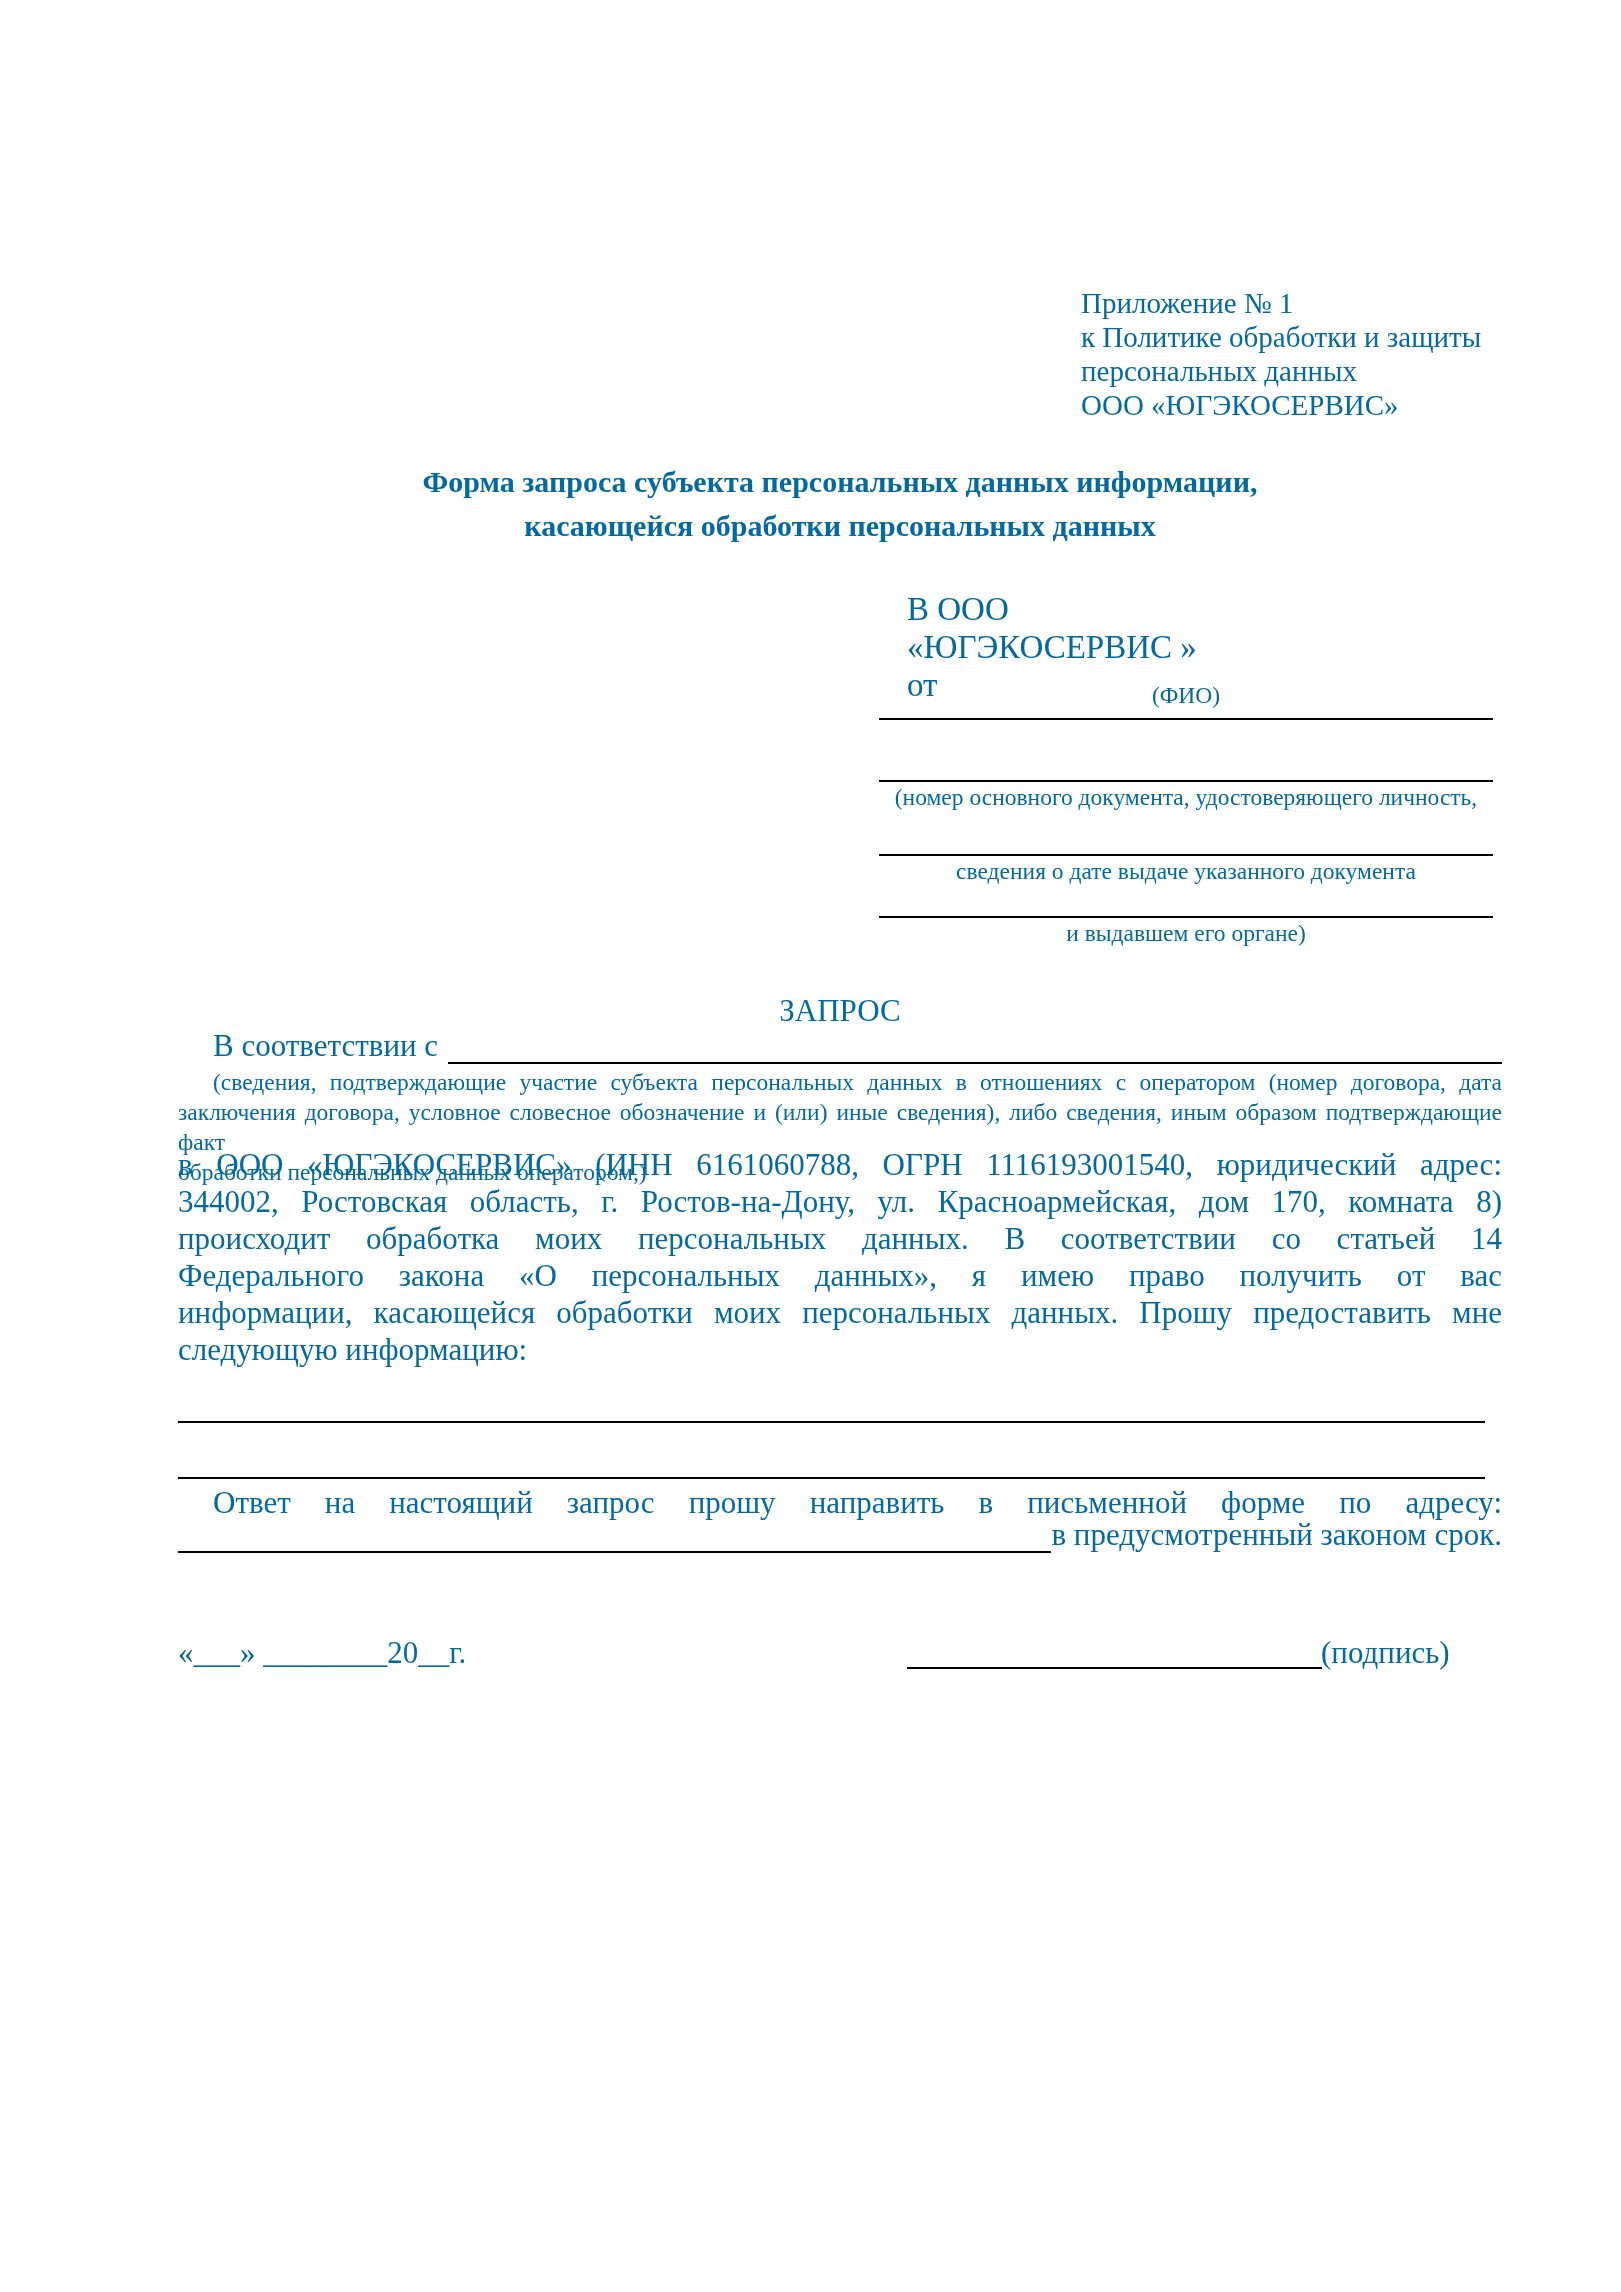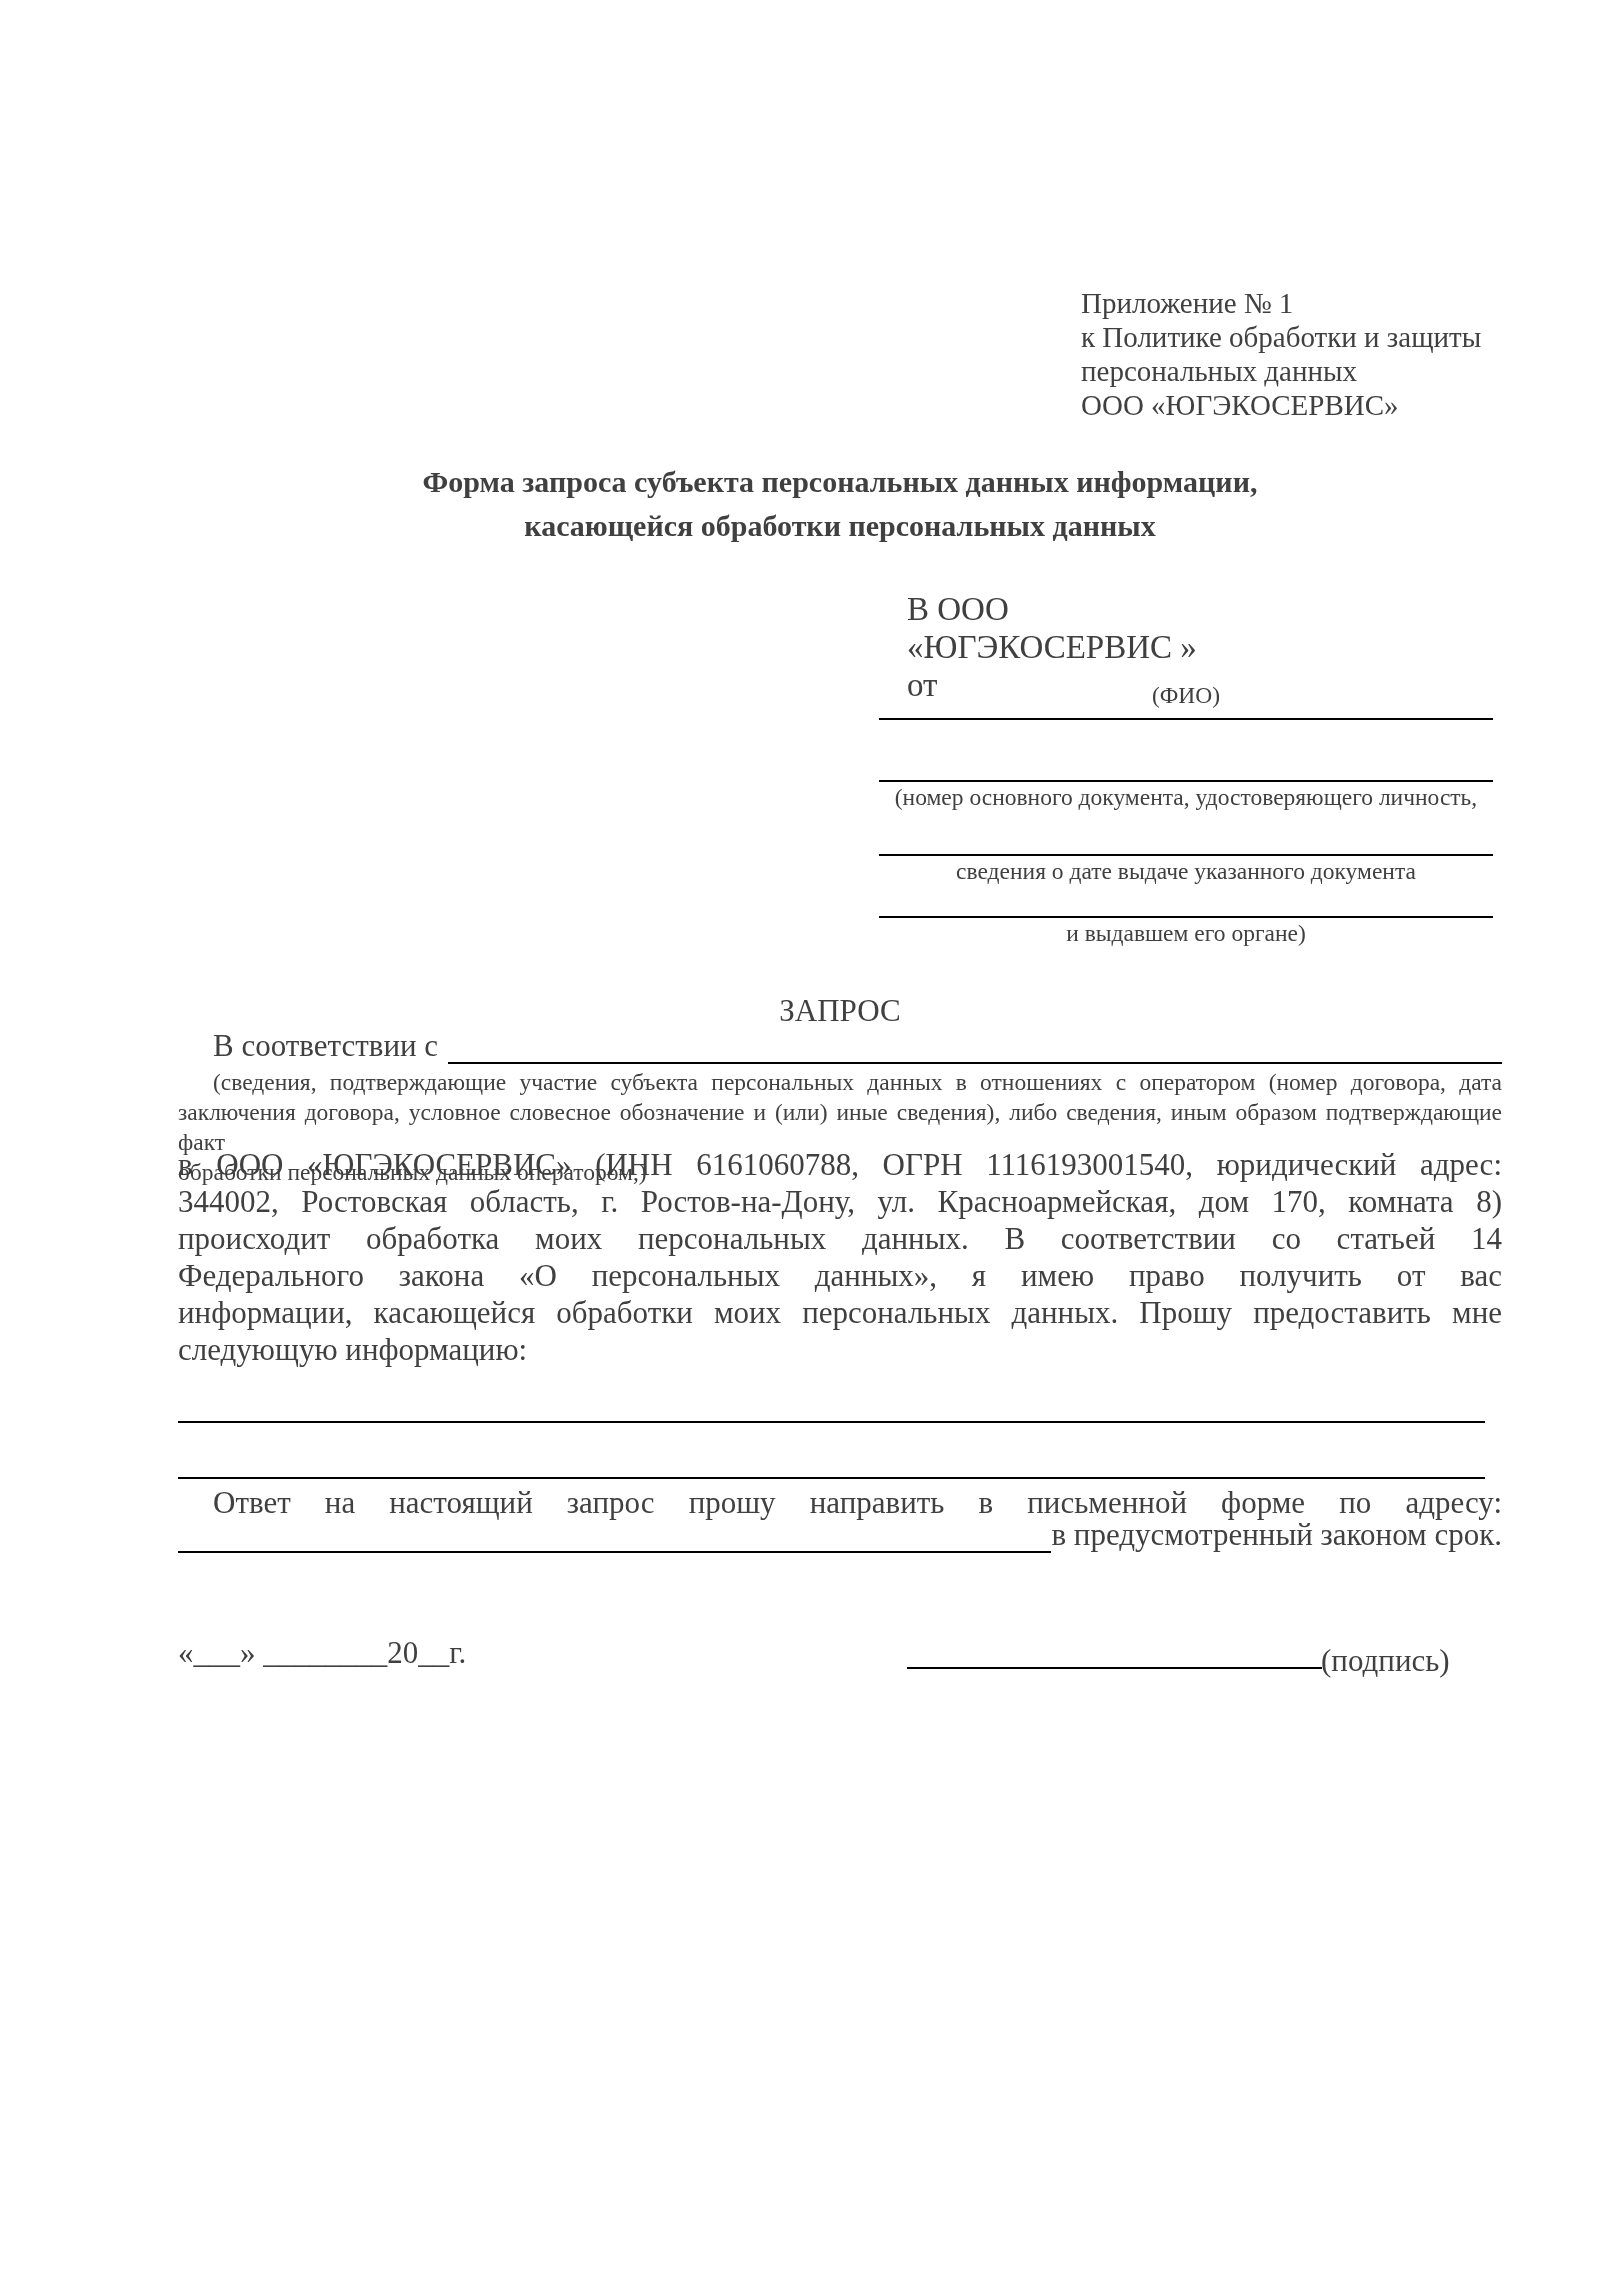--- a/index.html
+++ b/index.html
@@ -1,21 +1,21 @@
 <!DOCTYPE html>
 <html><head>
 <meta charset="utf-8">
 <style>
   * { margin:0; padding:0; box-sizing:border-box; }
   html,body { background:#ffffff; }
   .page {
     position:relative;
     width:1621px; height:2293px;
     background:#ffffff;
-    color:#404040;
+    color:#0369a1;
     font-family:"Liberation Serif","DejaVu Serif",serif;
     overflow:hidden;
   }
   .abs { position:absolute; }
 
   .appendix {
     left:1081px; top:286px;
     font-size:29px; line-height:34px;
   }
 
@@ -82,21 +82,21 @@
   }
   .reply-row2 .tail { white-space:nowrap; }
 
   .footer-date {
     left:178px; top:1634px;
     font-size:31px; line-height:37px; white-space:nowrap;
   }
   .sign-line { left:907px; top:1667px; width:415px; height:0; border-bottom:2px solid #000; }
   .sign-caption {
     left:1321px; top:1634px;
-    font-size:31px; line-height:37px; white-space:nowrap;margin-top:8px;
+    font-size:31px; line-height:37px; white-space:nowrap;
   }
 </style>
 </head>
 <body>
 
 <div class="page">
 
   <div class="abs appendix">
     <div>Приложение № 1</div>
     <div>к Политике обработки и защиты</div>

